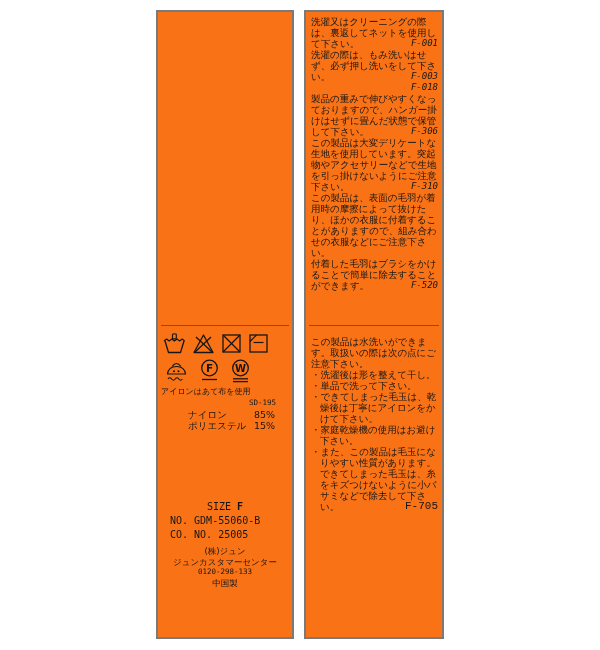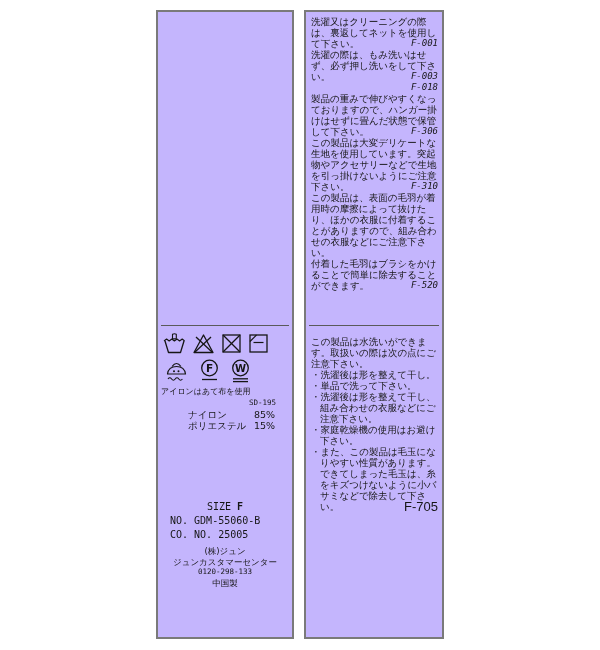--- a/index.html
+++ b/index.html
@@ -1,36 +1,36 @@
 <!DOCTYPE html>
 <html><head>
 <meta charset="utf-8">
 <style>
   html,body{margin:0;padding:0;background:#ffffff;}
   .canvas{
     position:relative;width:600px;height:650px;background:#ffffff;overflow:hidden;
     font-family:"DejaVu Sans",sans-serif;color:#161616;
   }
   .label{
-    position:absolute;top:10px;height:629px;background:#c4b5fd;
+    position:absolute;top:10px;height:629px;background:#f97316;
     border:2px solid #7a7a7a;box-sizing:border-box;
   }
   .label-left{left:156px;width:138px;}
   .label-right{left:304px;width:140px;}
   .divider{
     position:absolute;left:3px;right:3px;top:313px;height:0;
     border-top:1px solid #5a5a5a;
   }
   
   .rl-top{position:absolute;top:4px;left:5px;right:4px;}
   .rl-bottom{position:absolute;top:324px;left:5px;right:4px;}
   .para{font-size:9.5px;line-height:11px;margin:0;text-align:left;letter-spacing:0;}
   .para .fcode{float:right;font-family:"DejaVu Sans Mono",monospace;font-size:9px;font-style:italic;}
   .bullet{font-size:9.5px;line-height:11px;margin:0;padding-left:9px;text-indent:-9px;}
-  .bullet .fcode{float:right;font-family:Liberation Sans, sans-serif;font-size:13px;}
+  .bullet .fcode{float:right;font-family:Liberation Mono, monospace;font-size:11px;}
   
   .sym-row{position:absolute;display:flex;align-items:flex-end;}
   .sym-row-1{top:321px;left:5px;gap:6px;}
   .sym-row-2{top:347px;left:6px;gap:10px;}
   .sym-row svg{display:block;}
   .iron-note{position:absolute;top:374px;left:3px;font-size:8px;white-space:nowrap;}
   .sd-code{position:absolute;top:386px;right:16px;font-size:7.5px;font-family:"DejaVu Sans Mono",monospace;}
   .comp{position:absolute;top:397px;left:30px;right:17px;font-size:9.5px;line-height:11px;}
   .comp-row{display:flex;justify-content:space-between;}
   .size-line{position:absolute;top:489px;left:0;right:0;text-align:center;
@@ -161,19 +161,19 @@
       <p class="para clearfix"><span>製品の重みで伸びやすくなっておりますので、ハンガー掛けはせずに畳んだ状態で保管して下さい。</span><span class="fcode">F-306</span></p>
       <p class="para clearfix"><span>この製品は大変デリケートな生地を使用しています。突起物やアクセサリーなどで生地を引っ掛けないようにご注意下さい。</span><span class="fcode">F-310</span></p>
       <p class="para clearfix"><span>この製品は、表面の毛羽が着用時の摩擦によって抜けたり、ほかの衣服に付着することがありますので、組み合わせの衣服などにご注意下さい。</span><span class="fcode"></span></p>
       <p class="para clearfix"><span>付着した毛羽はブラシをかけることで簡単に除去することができます。</span><span class="fcode">F-520</span></p>
     </div>
 
     <div class="rl-bottom">
       <p class="para">この製品は水洗いができます。取扱いの際は次の点にご注意下さい。</p>
       <p class="bullet clearfix"><span>・洗濯後は形を整えて干し。</span><span class="fcode"></span></p>
       <p class="bullet clearfix"><span>・単品で洗って下さい。</span><span class="fcode"></span></p>
-      <p class="bullet clearfix"><span>・洗濯後は形を整えて干し、組み合わせの衣服などにご注意下さい。</span><span class="fcode"></span></p>
+      <p class="bullet clearfix"><span>・できてしまった毛玉は、乾燥後は丁寧にアイロンをかけて下さい。</span><span class="fcode"></span></p>
       <p class="bullet clearfix"><span>・家庭乾燥機の使用はお避け下さい。</span><span class="fcode"></span></p>
       <p class="bullet clearfix"><span>・また、この製品は毛玉になりやすい性質があります。できてしまった毛玉は、糸をキズつけないように小バサミなどで除去して下さい。</span><span class="fcode">F-705</span></p>
     </div>
   </div>
 
 </div>
 
 </body></html>

